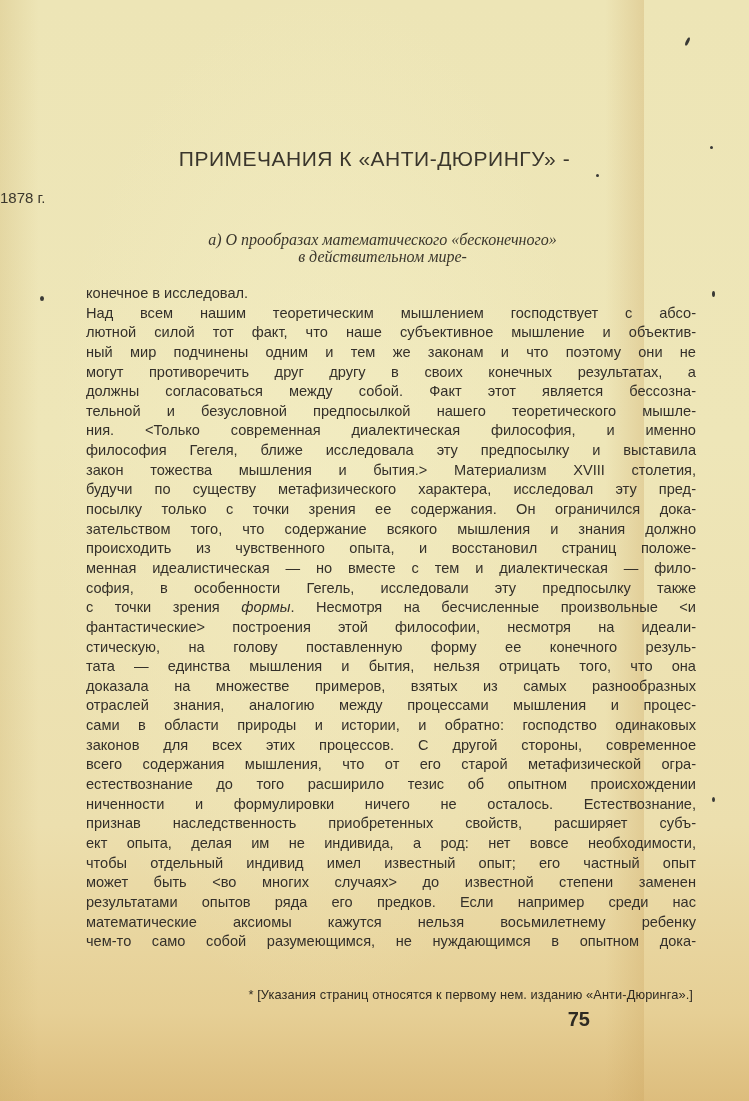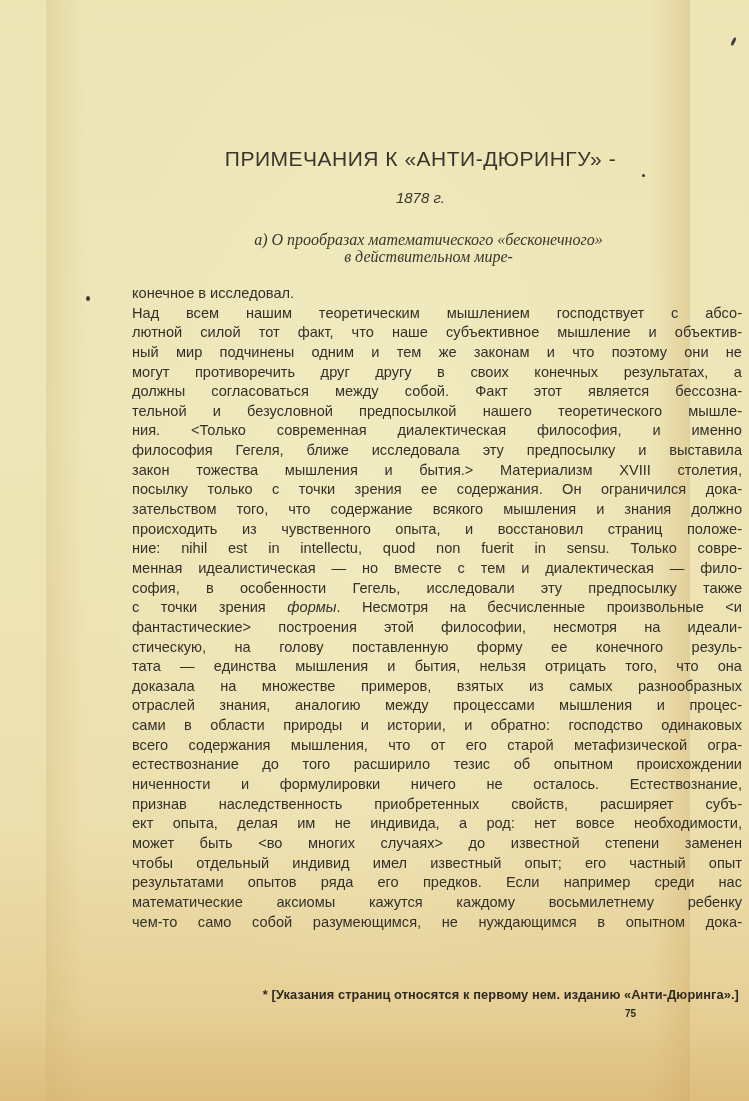--- a/index.html
+++ b/index.html
@@ -7,52 +7,51 @@
     width: 749px; height: 1101px; overflow: hidden;
     background: linear-gradient(180deg, #ede5b6 0%, #eee6b8 40%, #ecdfae 75%, #e6cf95 92%, #ddbd7d 100%);
     font-family: "Liberation Serif", serif;
     color: #2e2a22;
     position: relative;
   }
   .page {
     position: absolute; left: 0; top: 0; width: 644px; height: 1101px;
     background: radial-gradient(ellipse at 50% 45%, rgba(245,240,200,0.55) 0%, rgba(240,230,185,0.0) 60%),
                 linear-gradient(90deg, rgba(200,170,100,0.25) 0%, rgba(0,0,0,0) 6%, rgba(0,0,0,0) 94%, rgba(200,160,90,0.3) 100%);
-    margin-left: 46px;
   }
   .title {
     position: absolute; left: 0; width: 749px; top: 147px;
     text-align: center; font-family: "Liberation Sans", sans-serif;
     font-size: 21px; letter-spacing: 0.5px; color: #3a362c;
   }
   .year {
     position: absolute; left: 0; width: 749px; top: 189px;
-    text-align: center; font-family: "Liberation Sans", sans-serif;
-    font-size: 15px; color: #3a362c; font-style: italic;
+    text-align: left; font-family: "Liberation Sans", sans-serif;
+    font-size: 15px; color: #3a362c;
   }
   .subtitle {
     position: absolute; left: 8px; width: 749px; top: 231px;
     text-align: center; font-family: "Liberation Serif", serif; font-style: italic;
     font-size: 16px; line-height: 17px; color: #3a362c;
   }
   .body {
     position: absolute; left: 86px; top: 284px; width: 610px;
     font-family: "Liberation Sans", sans-serif; font-size: 14.6px; line-height: 19.65px;
     text-align: justify; color: #34302a;
   }
   .body .ln { display: block; text-align: justify; text-align-last: justify; white-space: nowrap; height: 19.65px; }
   .body .ln.last { text-align-last: left; }
   .footnote {
     position: absolute; left: 118px; top: 987px; width: 575px;
     font-family: "Liberation Sans", sans-serif; font-size: 12.8px; color: #2e2a22;
-    text-align: right; font-weight: bold; letter-spacing: 0.1px;
+    text-align: right; font-weight: normal; letter-spacing: 0.1px;
   }
   .pagenum {
     position: absolute; right: 54px; top: 1008px;
-    font-family: "Liberation Sans", sans-serif; font-size: 10px; font-weight: bold; color: #2e2a22;
+    font-family: "Liberation Sans", sans-serif; font-size: 20px; font-weight: bold; color: #2e2a22;
   }
   .speck { position: absolute; background: #3a3a36; border-radius: 50%; }
 </style>
 </head>
 <body>
 
 <div class="page">
 
   <div class="title">ПРИМЕЧАНИЯ К «АНТИ-ДЮРИНГУ» -</div>
   <div class="year">1878 г.</div>
@@ -66,42 +65,43 @@
       <span class="ln last">конечное в исследовал.</span>
       <span class="ln" style="padding-left: 0px; text-indent: 0px;">Над всем нашим теоретическим мышлением господствует с абсо-</span>
       <span class="ln">лютной силой тот факт, что наше субъективное мышление и объектив-</span>
       <span class="ln">ный мир подчинены одним и тем же законам и что поэтому они не</span>
       <span class="ln">могут противоречить друг другу в своих конечных результатах, а</span>
       <span class="ln">должны согласоваться между собой. Факт этот является бессозна-</span>
       <span class="ln">тельной и безусловной предпосылкой нашего теоретического мышле-</span>
       <span class="ln">ния. &lt;Только современная диалектическая философия, и именно</span>
       <span class="ln">философия Гегеля, ближе исследовала эту предпосылку и выставила</span>
       <span class="ln">закон тожества мышления и бытия.&gt; Материализм XVIII столетия,</span>
+      <span class="ln">будучи по существу метафизического характера, исследовал эту пред-</span>
       <span class="ln">посылку только с точки зрения ее содержания. Он ограничился дока-</span>
       <span class="ln">зательством того, что содержание всякого мышления и знания должно</span>
       <span class="ln">происходить из чувственного опыта, и восстановил страниц положе-</span>
-      <span class="ln">ние: nihil est in intellectu, quod non fuerit in sensu. Только совре-</span>
       <span class="ln">менная идеалистическая — но вместе с тем и диалектическая — фило-</span>
       <span class="ln">софия, в особенности Гегель, исследовали эту предпосылку также</span>
       <span class="ln">с точки зрения <em>формы</em>. Несмотря на бесчисленные произвольные &lt;и</span>
       <span class="ln">фантастические&gt; построения этой философии, несмотря на идеали-</span>
       <span class="ln">стическую, на голову поставленную форму ее конечного резуль-</span>
       <span class="ln">тата — единства мышления и бытия, нельзя отрицать того, что она</span>
       <span class="ln">доказала на множестве примеров, взятых из самых разнообразных</span>
       <span class="ln">отраслей знания, аналогию между процессами мышления и процес-</span>
       <span class="ln">сами в области природы и истории, и обратно: господство одинаковых</span>
+      <span class="ln">законов для всех этих процессов. С другой стороны, современное</span>
       <span class="ln">всего содержания мышления, что от его старой метафизической огра-</span>
       <span class="ln">естествознание до того расширило тезис об опытном происхождении</span>
       <span class="ln">ниченности и формулировки ничего не осталось. Естествознание,</span>
       <span class="ln">признав наследственность приобретенных свойств, расширяет субъ-</span>
       <span class="ln">ект опыта, делая им не индивида, а род: нет вовсе необходимости,</span>
+      <span class="ln">чтобы отдельный индивид имел известный опыт; его частный опыт</span>
       <span class="ln">может быть &lt;во многих случаях&gt; до известной степени заменен</span>
-      <span class="ln">чтобы отдельный индивид имел известный опыт; его частный опыт</span>
       <span class="ln">результатами опытов ряда его предков. Если например среди нас</span>
-      <span class="ln">математические аксиомы кажутся каждому восьмилетнему ребенку</span>
+      <span class="ln">математические аксиомы кажутся нельзя восьмилетнему ребенку</span>
       <span class="ln">чем-то само собой разумеющимся, не нуждающимся в опытном дока-</span>
     </div>
 
   <div class="footnote">* [Указания страниц относятся к первому нем. изданию «Анти-Дюринга».]</div>
   <div class="pagenum">75</div>
 
   <div class="speck" style="left:686px;top:37px;width:3px;height:9px;transform:rotate(25deg);"></div>
   <div class="speck" style="left:712px;top:291px;width:3px;height:6px;"></div>
   <div class="speck" style="left:712px;top:797px;width:3px;height:5px;"></div>
   <div class="speck" style="left:40px;top:296px;width:4px;height:5px;"></div>

